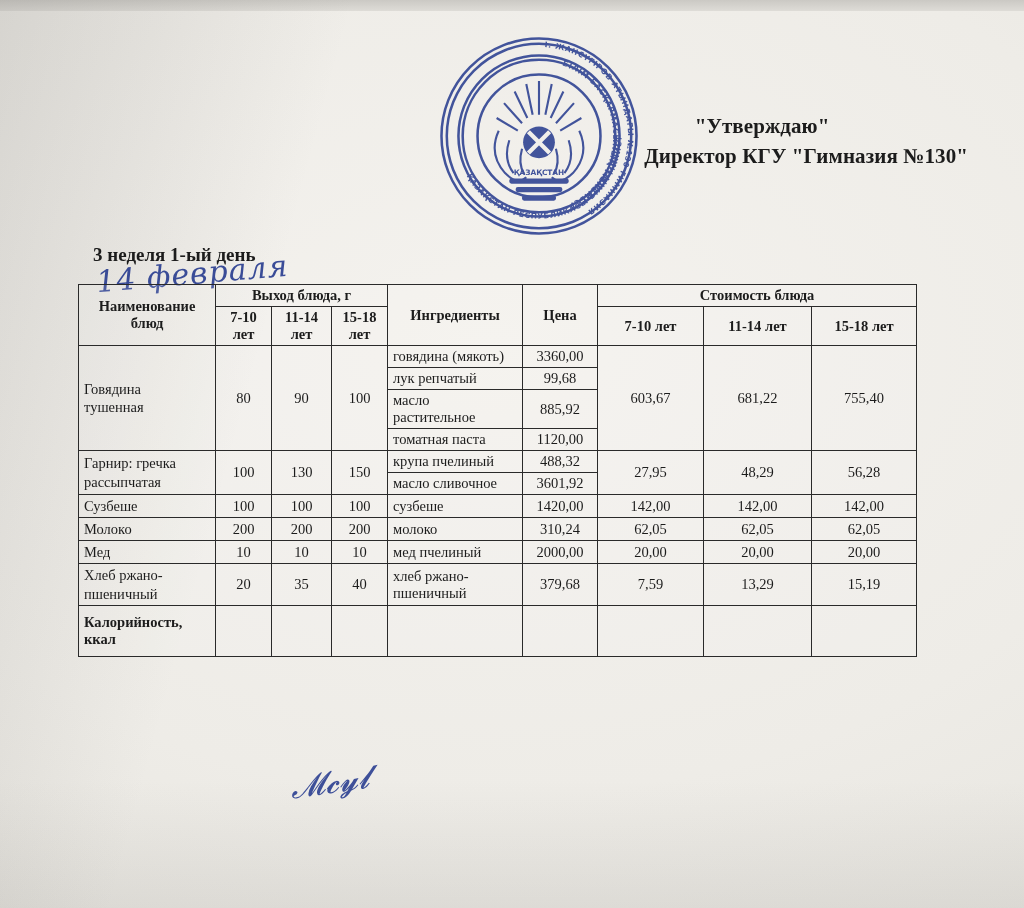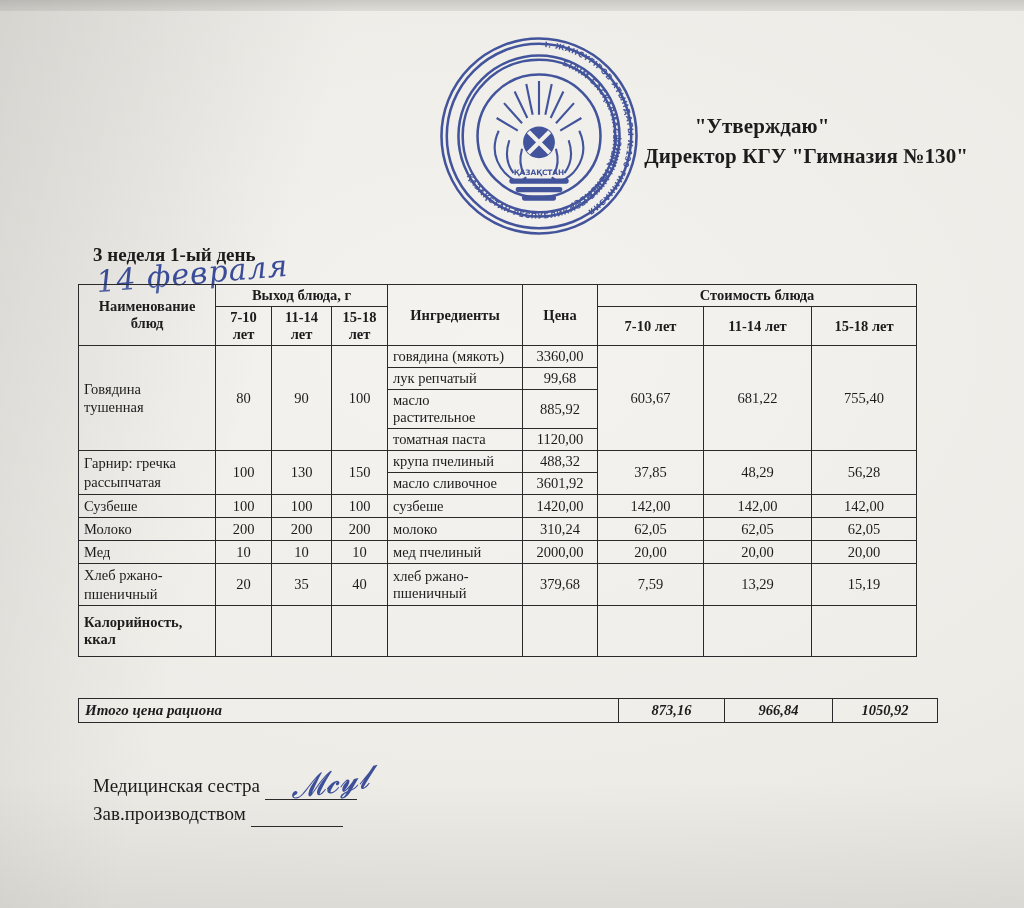--- a/index.html
+++ b/index.html
@@ -190,21 +190,21 @@
           <td class="l">томатная паста</td>
           <td>1120,00</td>
         </tr>
         <tr>
           <td class="l dishname" rowspan="2"><span>Гарнир: гречка</span><br><span>рассыпчатая</span></td>
           <td rowspan="2">100</td>
           <td rowspan="2">130</td>
           <td rowspan="2">150</td>
           <td class="l">крупа пчелиный</td>
           <td>488,32</td>
-          <td rowspan="2">37,85</td>
+          <td rowspan="2">27,95</td>
           <td rowspan="2">48,29</td>
           <td rowspan="2">56,28</td>
         </tr>
         <tr>
           <td class="l">масло сливочное</td>
           <td>3601,92</td>
         </tr>
         <tr>
           <td class="l dishname" rowspan="1"><span>Сузбеше</span></td>
           <td rowspan="1">100</td>
@@ -264,32 +264,18 @@
   </table>
 
   <table id="totals-table">
     <colgroup>
       <col style="width:540px">
         <col style="width:106px">
         <col style="width:108px">
         <col style="width:105px">
     </colgroup>
     <tbody id="totals-body">
-        <tr>
-          <td class="l">Итого цена рациона</td>
-          <td>873,16</td>
-          <td>966,84</td>
-          <td>1050,92</td>
-        </tr>
       </tbody>
   </table>
 
-  <div class="footer">
-    <div>
-      <span>Медицинская сестра</span><span class="line"></span>
-    </div>
-    <div>
-      <span>Зав.производством</span><span class="line"></span>
-    </div>
-  </div>
   <div class="sig">𝓜𝓬𝔂𝓵</div>
 
 </div>
 
 </body></html>

